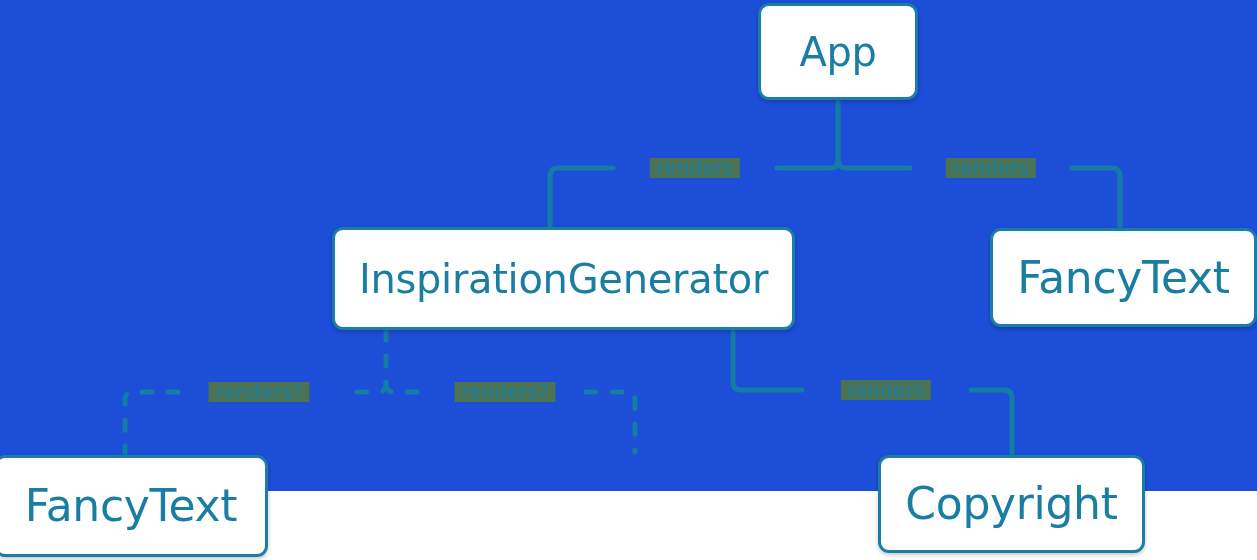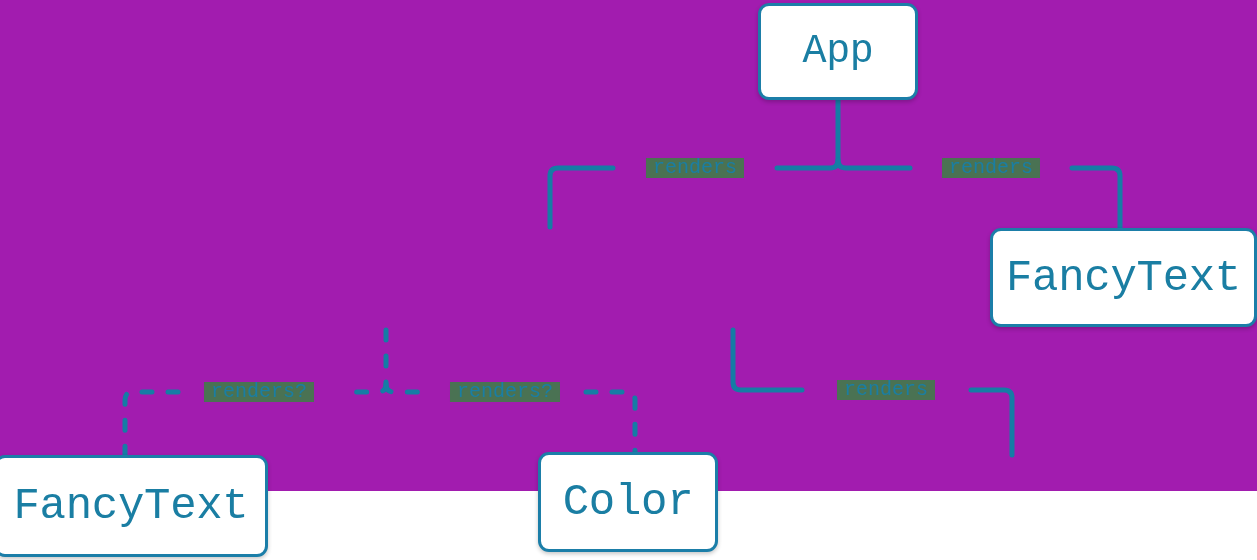--- a/index.html
+++ b/index.html
@@ -9,22 +9,21 @@
   body {
     width: 1257px;
     height: 560px;
     overflow: hidden;
     font-family: "DejaVu Sans", sans-serif;
   }
   #diagram-root {
     position: relative;
     width: 1257px;
     height: 491px;
-    background: #a21caf;
-    font-family: Liberation Mono, monospace;
+    background: #1d4ed8;
   }
   #edge-layer {
     position: absolute;
     left: 0;
     top: 0;
     width: 1257px;
     height: 560px;
   }
   .node {
     position: absolute;
@@ -86,33 +85,36 @@
       <path d="M 178 392 L 133 392 Q 125 392 125 400 L 125 455"></path>
 
       <path d="M 586 392 L 627 392 Q 635 392 635 400 L 635 452"></path>
     </g>
   </svg>
 
   <div class="node node-app" style="left:758px; top:3px; width:160px; height:97px;">
     <span class="node-label">App</span>
   </div>
 
+  <div class="node node-inspirationgenerator" style="left:332px; top:227px; width:463px; height:103px;">
+    <span class="node-label">InspirationGenerator</span>
+  </div>
 
   <div class="node node-fancytext-top" style="left:990px; top:228px; width:267px; height:99px;">
     <span class="node-label">FancyText</span>
   </div>
 
   <div class="node node-fancytext-bot" style="left:-6px; top:455px; width:274px; height:102px;">
     <span class="node-label">FancyText</span>
   </div>
 
-  <div class="node node-color" style="left:538px; top:452px; width:180px; height:100px;">
-    <span class="node-label">Color</span>
+
+  <div class="node node-copyright" style="left:878px; top:455px; width:267px; height:98px;">
+    <span class="node-label">Copyright</span>
   </div>
-
 
   <div class="edge-label" style="left:695px; top:168px;">renders</div>
 
   <div class="edge-label" style="left:991px; top:168px;">renders</div>
 
   <div class="edge-label" style="left:259px; top:392px;">renders?</div>
 
   <div class="edge-label" style="left:505px; top:392px;">renders?</div>
 
   <div class="edge-label" style="left:886px; top:390px;">renders</div>

